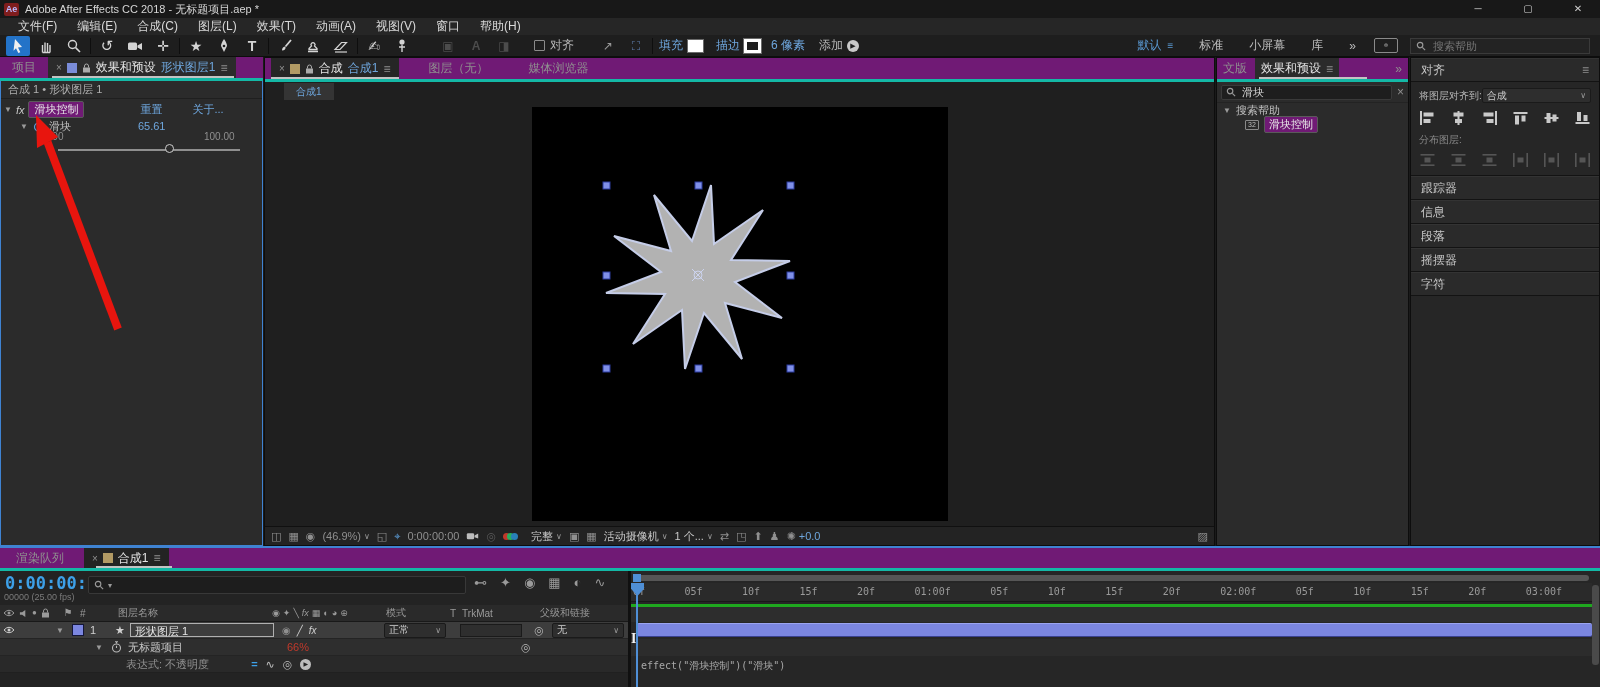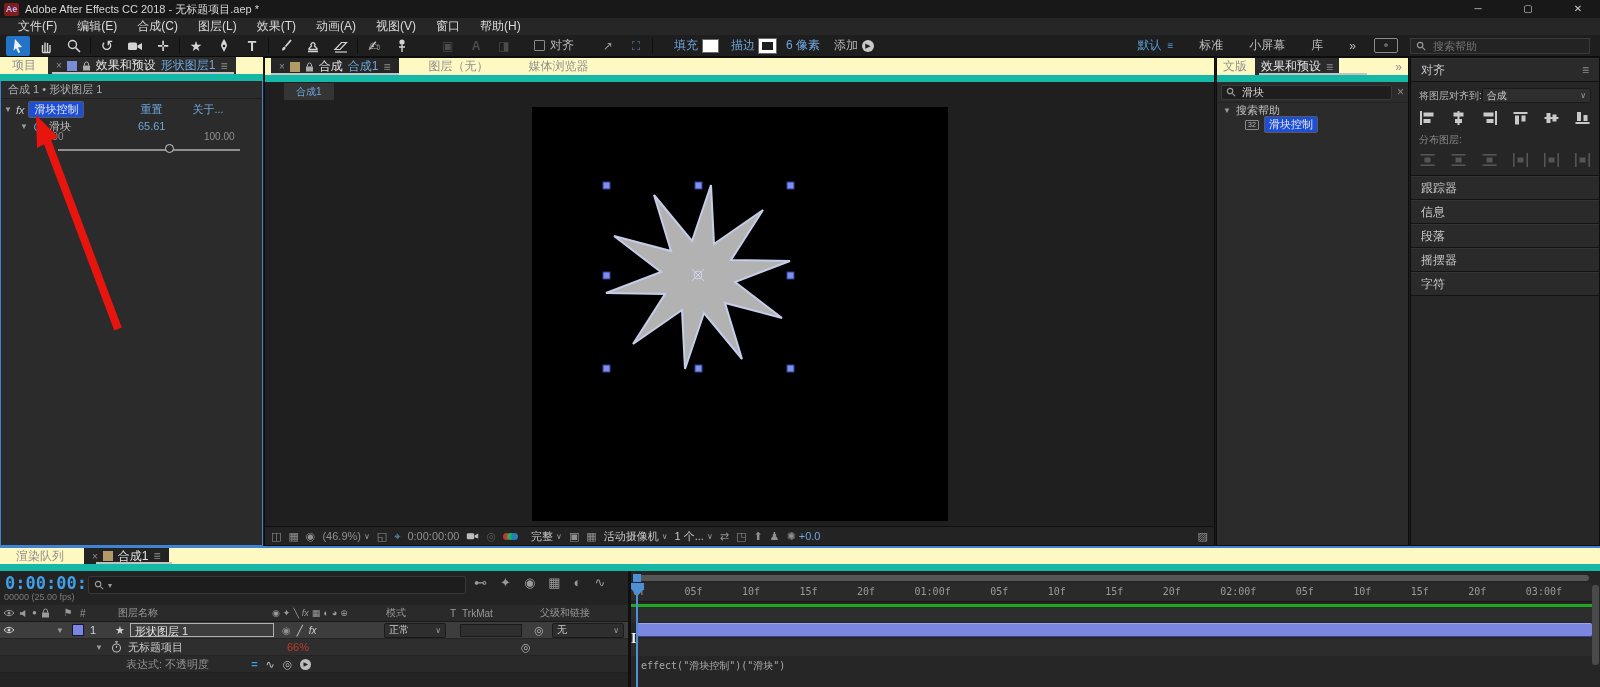--- a/index.html
+++ b/index.html
@@ -7,27 +7,27 @@
 #app{position:relative;width:1600px;height:687px;background:#1a1a1a;font-family:"Liberation Sans","DejaVu Sans",sans-serif;font-size:12px;color:#c8c8c8;overflow:hidden}
 .abs{position:absolute}
 .row{display:flex;align-items:center}
 .blue{color:#6ea6dd}
 .dim{color:#8f8f8f}
 .white{color:#e4e4e4}
 .sm{font-size:10px}
 .xs{font-size:9px}
 .ico{display:inline-flex;align-items:center;justify-content:center;line-height:1}
 svg{display:block}
-.tabstrip{background:#fef9c3;border-bottom:7px solid #14b8a6}
+.tabstrip{background:#701a75;border-bottom:3px solid #14b8a6}
 .underline{position:absolute;height:2px;background:#c3c3c3}
 .ddbox{background:#2e2e2e;border:1px solid #1a1a1a;border-radius:2px;display:flex;align-items:center;justify-content:space-between;padding:0 4px;height:15px}
 .caret{font-size:8px;color:#9a9a9a}
 .panelhdr{height:24px;display:flex;align-items:center;padding:0 10px;background:#2a2a2a;border-bottom:1px solid #131313;border-top:1px solid #333}
 .toolico{width:24px;height:20px;display:flex;align-items:center;justify-content:center;border-radius:2px}
-.hl-box{background:#1d4ed8;border:1px solid #5a5a5a;border-radius:2px;padding:0 5px;color:#e8e8e8}
+.hl-box{background:#701a75;border:1px solid #5a5a5a;border-radius:2px;padding:0 5px;color:#e8e8e8}
 input{font-family:inherit}
 </style>
 </head>
 <body>
 
 <div id="app">
 
   <div class="abs row" style="left:0;top:0;width:1600px;height:18px;background:#181818;padding-left:4px;gap:6px">
     <span class="ico" style="width:15px;height:13px;background:#7f1d1d;color:#b9b9ff;font-size:9px;font-weight:bold;border-radius:2px">Ae</span>
     <span style="font-size:11px;color:#d6d6d6">Adobe After Effects CC 2018 - 无标题项目.aep *</span>
@@ -116,21 +116,21 @@
     <span class="toolico" style="color:#4c4c4c;font-size:12px">◨</span>
     <span style="width:10px"></span>
     <span class="row" style="gap:5px;color:#b9b9b9">
       <span style="width:11px;height:11px;border:1px solid #8a8a8a;border-radius:1px"></span>
       <span>对齐</span>
     </span>
     <span style="width:14px"></span>
     <span class="toolico" style="color:#9a9a9a;font-size:12px">↗</span>
     <span class="toolico" style="color:#5d7ba8;font-size:12px">⛶</span>
     <span style="width:1px;height:16px;background:#0e0e0e"></span>
-    <span class="blue" style="margin-left:17px">填充</span>
+    <span class="blue" style="margin-left:2px">填充</span>
     <span style="width:17px;height:14px;background:#ffffff;border:1px solid #6a6a6a"></span>
     <span class="blue" style="margin-left:8px">描边</span>
     <span style="width:17px;height:14px;border:3px solid #ffffff;background:#1e1e1e;outline:1px solid #6a6a6a"></span>
     <span class="blue" style="margin-left:6px">6 像素</span>
     <span style="margin-left:10px;color:#b9b9b9">添加</span>
     <span class="ico" style="width:12px;height:12px;border-radius:50%;background:#c9c9c9;color:#1e1e1e;font-size:7px">▶</span>
 
     <span style="flex:1"></span>
     <span class="row" style="gap:26px;margin-right:14px">
       <span class="row" style="gap:6px">

